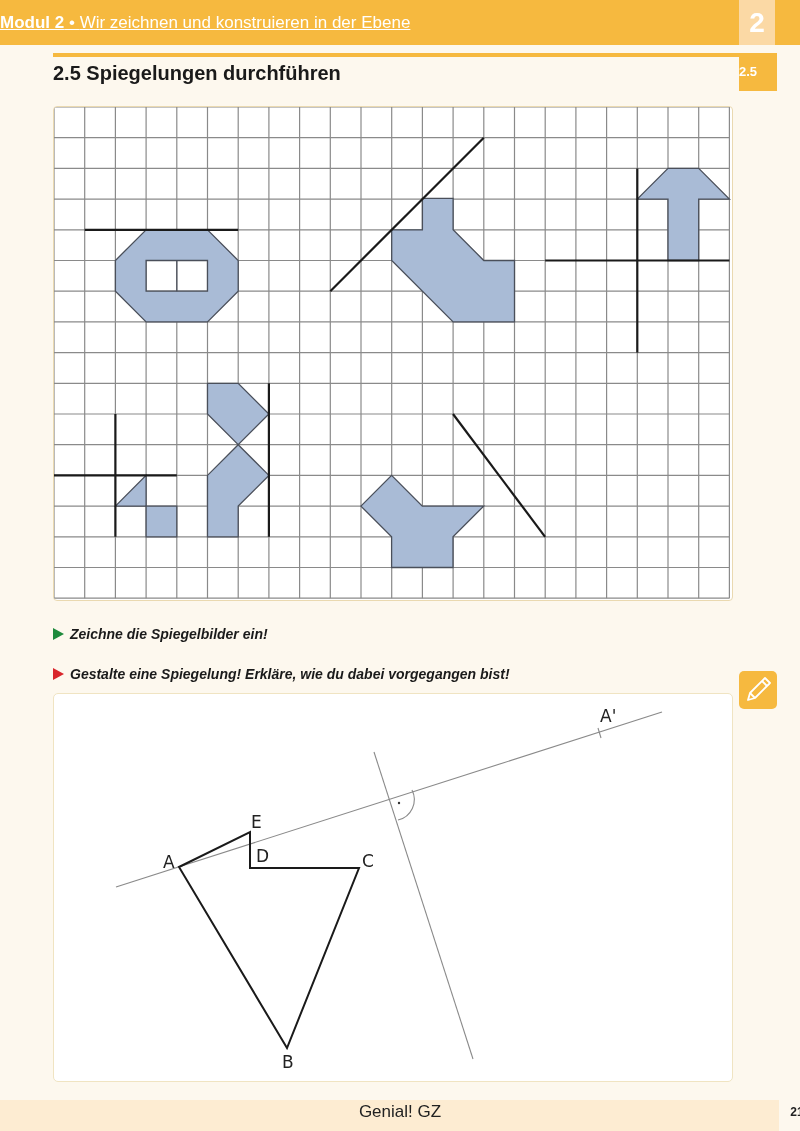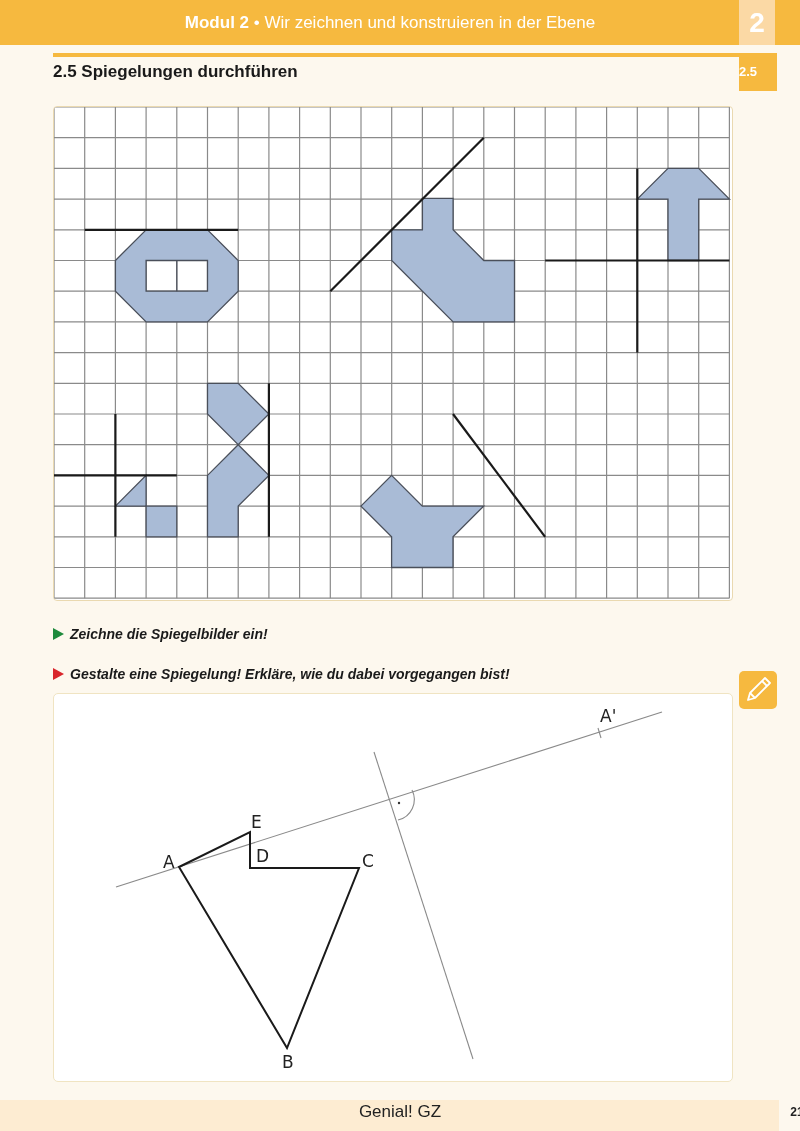--- a/index.html
+++ b/index.html
@@ -7,36 +7,37 @@
     width: 800px; height: 1131px; position: relative; overflow: hidden;
     background: #fdf8ee;
     font-family: "DejaVu Sans", sans-serif;
   }
   .header-bar {
     position: absolute; left: 0; top: 0; width: 800px; height: 45px;
     background: #f6b93f;
   }
   .header-title {
     position: absolute; left: 0; top: 0; width: 780px; height: 36px;
-    line-height: 45px; text-align: center; color: #fff; font-size: 17px;
+    line-height: 45px; color: #fff; font-size: 17px;
     font-family: "Liberation Sans", sans-serif;
+    text-decoration: underline;
   }
   .header-title b { font-weight: bold; }
   .module-num {
     position: absolute; left: 739px; top: 0; width: 36px; height: 45px;
     background: #fbd9a5; color: #fff; font-weight: bold; font-size: 28px;
     text-align: center; line-height: 45px;
     font-family: "Liberation Sans", sans-serif;
   }
   .section-rule {
     position: absolute; left: 53px; top: 53px; width: 686px; height: 4px;
     background: #f6b93f;
   }
   .section-title {
-    position: absolute; left: 53px; top: 62px; font-size: 17px; font-weight: bold;
+    position: absolute; left: 53px; top: 62px; font-size: 20px; font-weight: bold;
     color: #1a1a1a; font-family: "Liberation Sans", sans-serif;
   }
   .section-badge {
     position: absolute; left: 739px; top: 53px; width: 38px; height: 38px;
     background: #f6b93f; color: #fff; font-size: 13px; font-weight: bold;
     line-height: 38px; font-family: "Liberation Sans", sans-serif;
   }
   .grid-box {
     position: absolute; left: 53px; top: 106px; width: 678px; height: 493px;
     background: #fff; border: 1px solid #ead9b0; border-radius: 4px; overflow: hidden;

